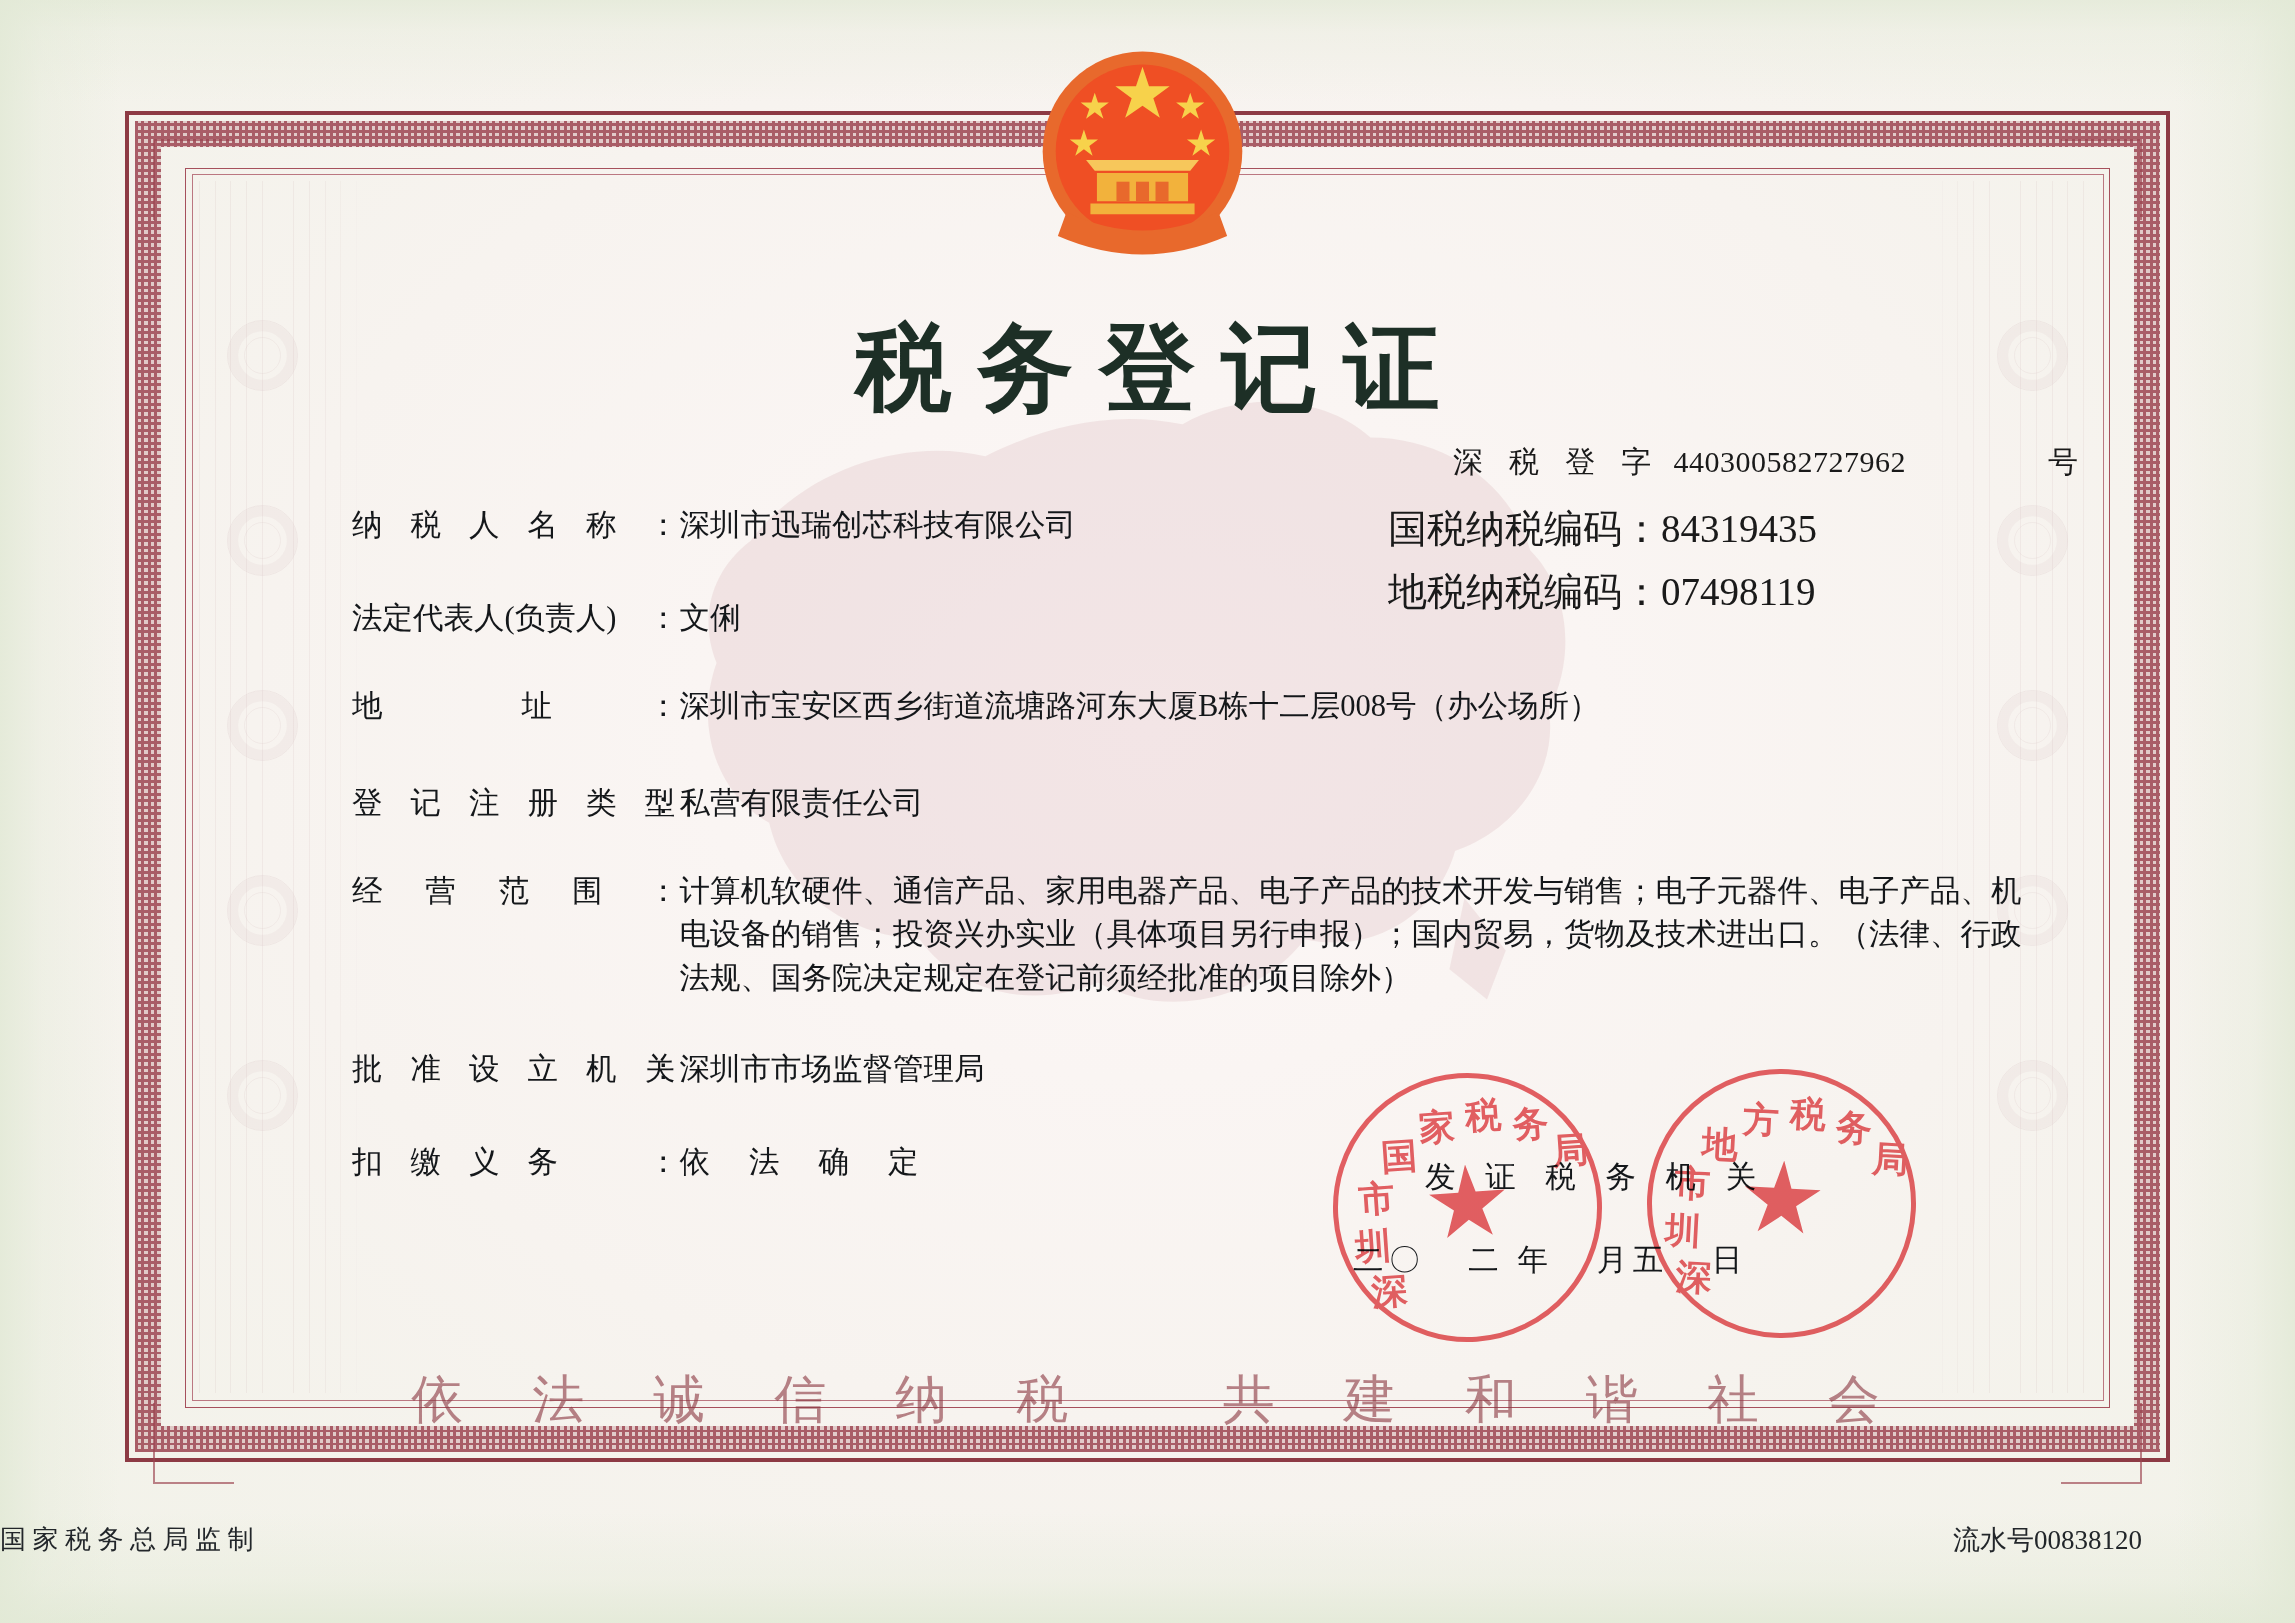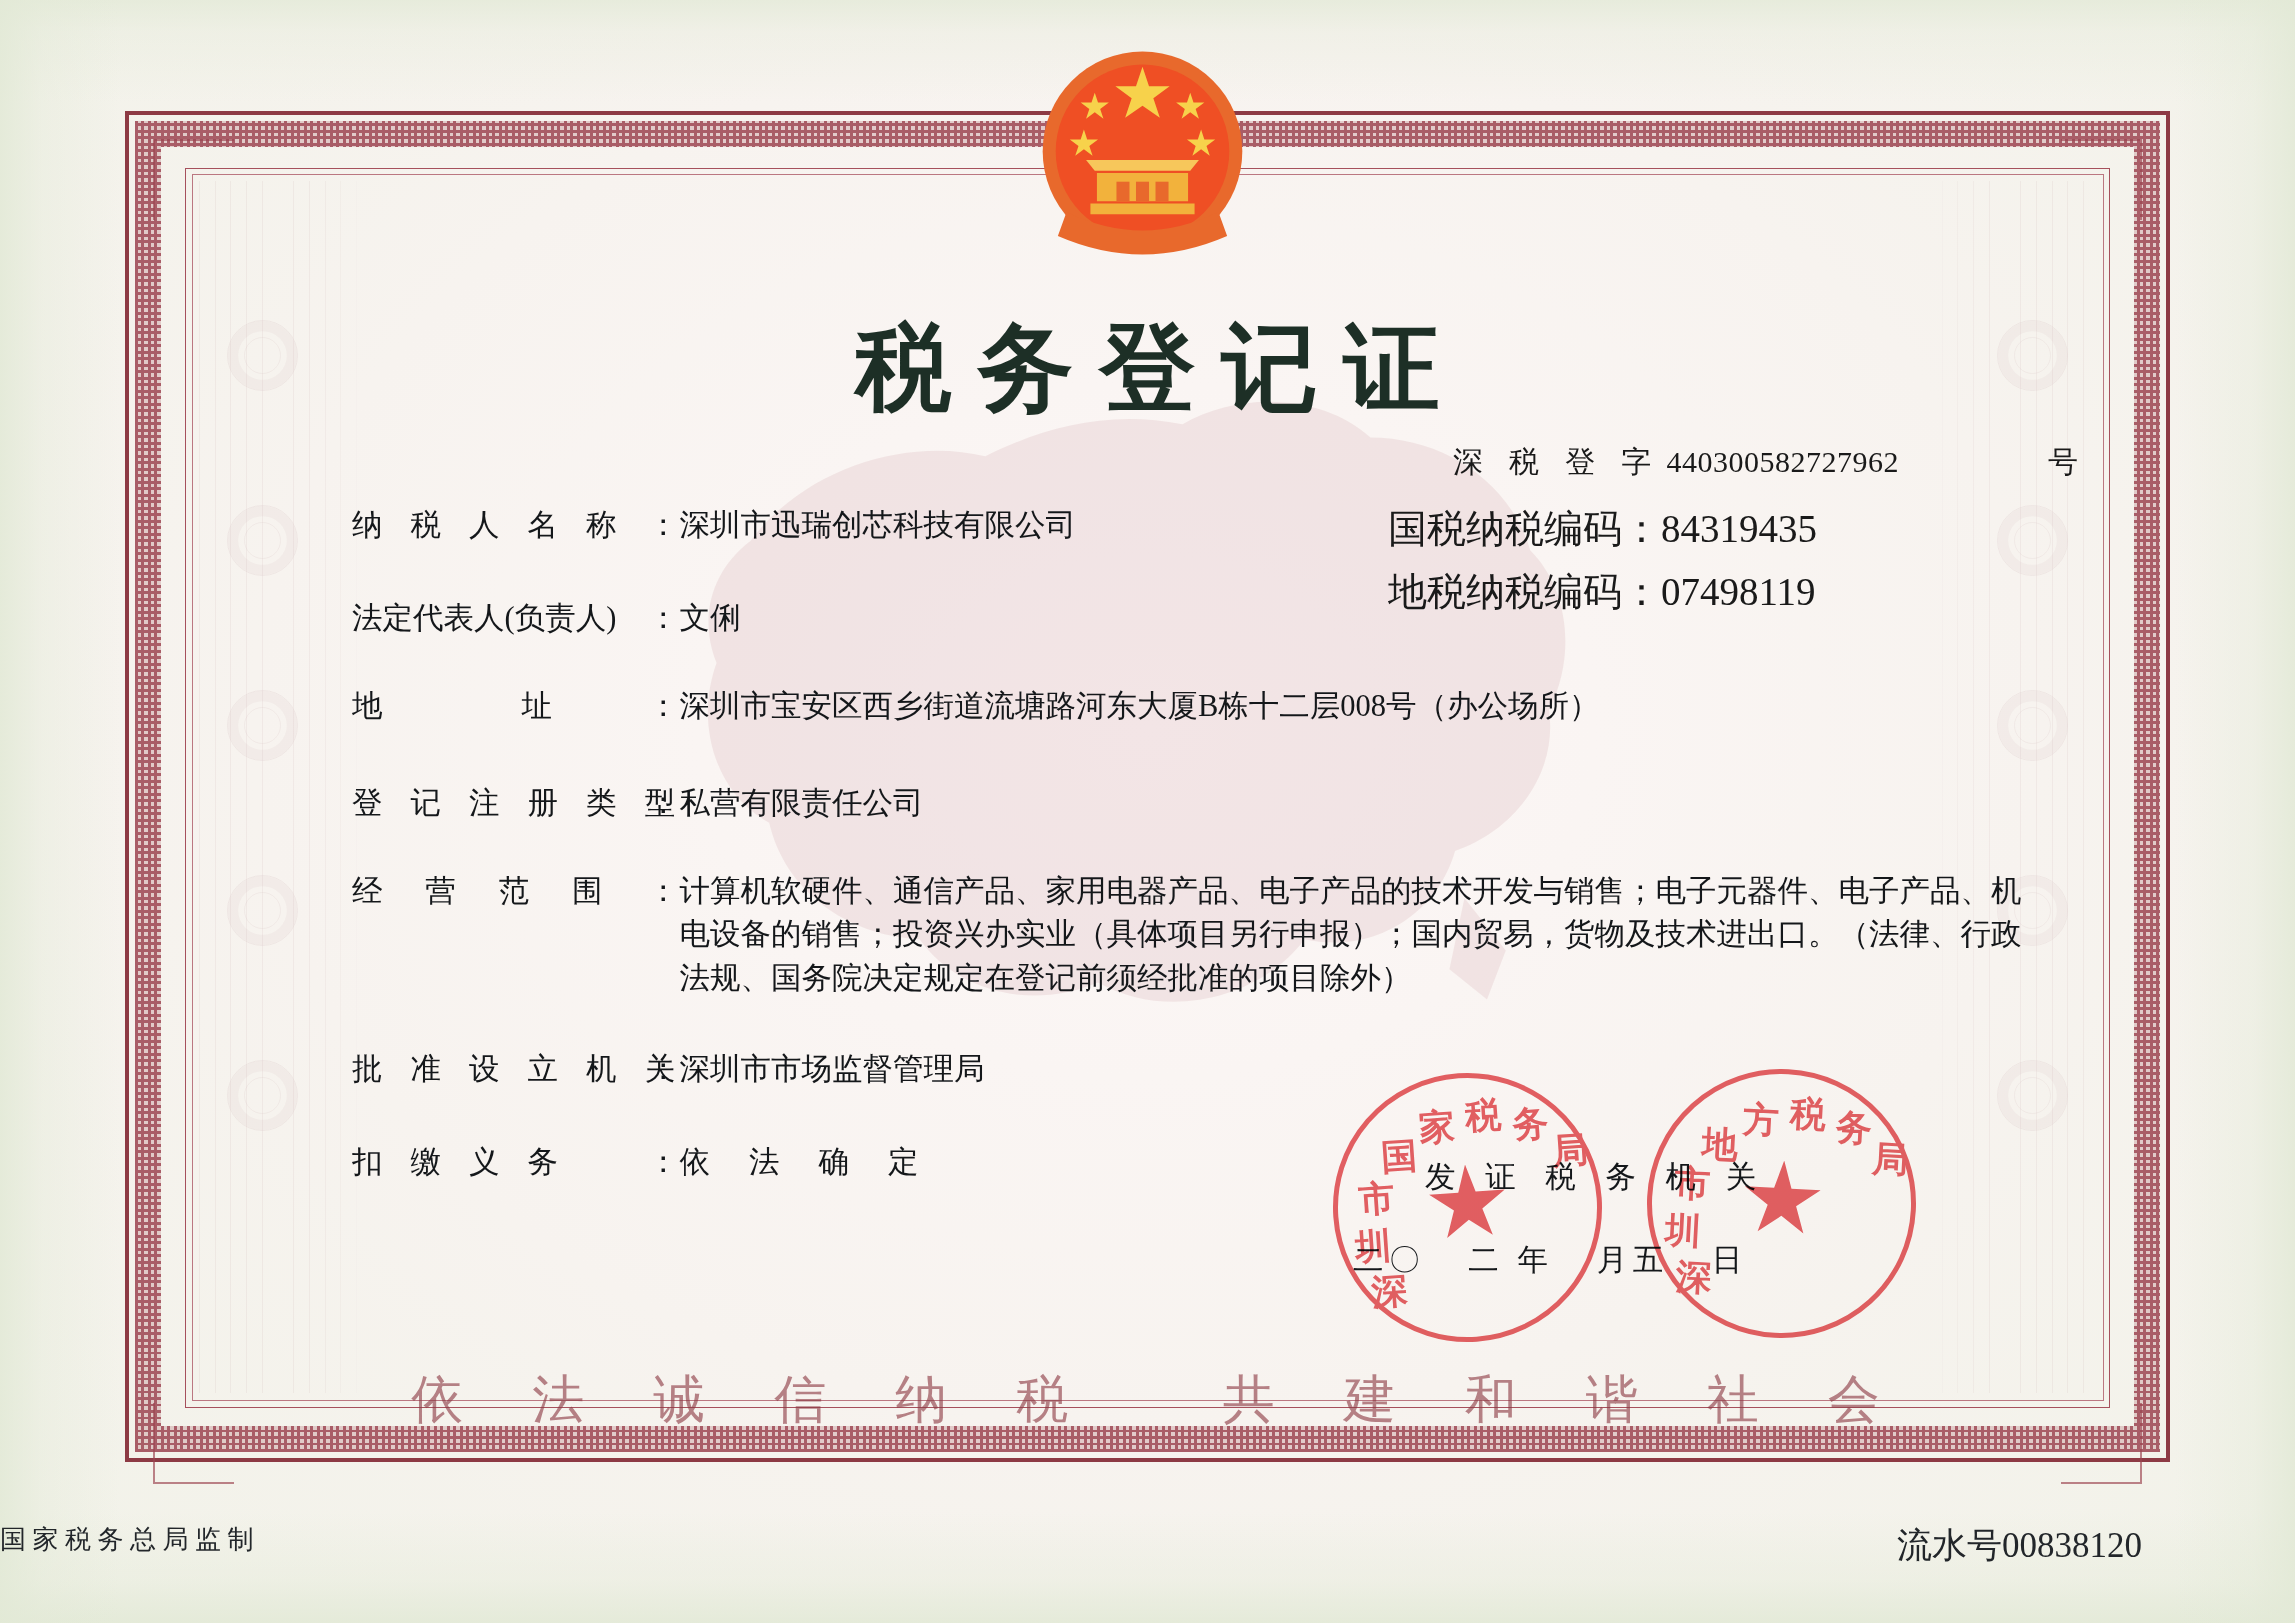--- a/index.html
+++ b/index.html
@@ -135,21 +135,21 @@
   #reg-no-line {
     position: absolute;
     left: 1453px; top: 442px;
     width: 625px;
     font-size: 30px;
     color: #1a1a1a;
     display: flex;
     align-items: baseline;
   }
   #reg-no-line .lbl { letter-spacing: 9.3px; }
-  #reg-no-line .val { margin-left: 6px; letter-spacing: 0.5px; }
+  #reg-no-line .val { margin-left: 13px; letter-spacing: 0.5px; }
   #reg-no-line .suffix { margin-left: auto; }
 
   .code-line {
     position: absolute;
     left: 1388px;
     font-size: 39px;
     color: #1a1a1a;
     white-space: nowrap;
   }
   #national-code { top: 502px; }
@@ -257,21 +257,21 @@
     position: absolute;
     left: 0; right: 0; top: 1522px;
     text-align: left;
     font-size: 26px;
     letter-spacing: 6.5px;
     color: #22262a;
   }
   #footer-serial {
     position: absolute;
     right: 153px; top: 1522px;
-    font-size: 35px;
+    font-size: 27px;
     color: #22262a;
     white-space: nowrap;
     text-align: center;
   }
 
   
   .corner {
     position: absolute;
     width: 79px; height: 79px;
     border: 2.3px solid #9c4450;

